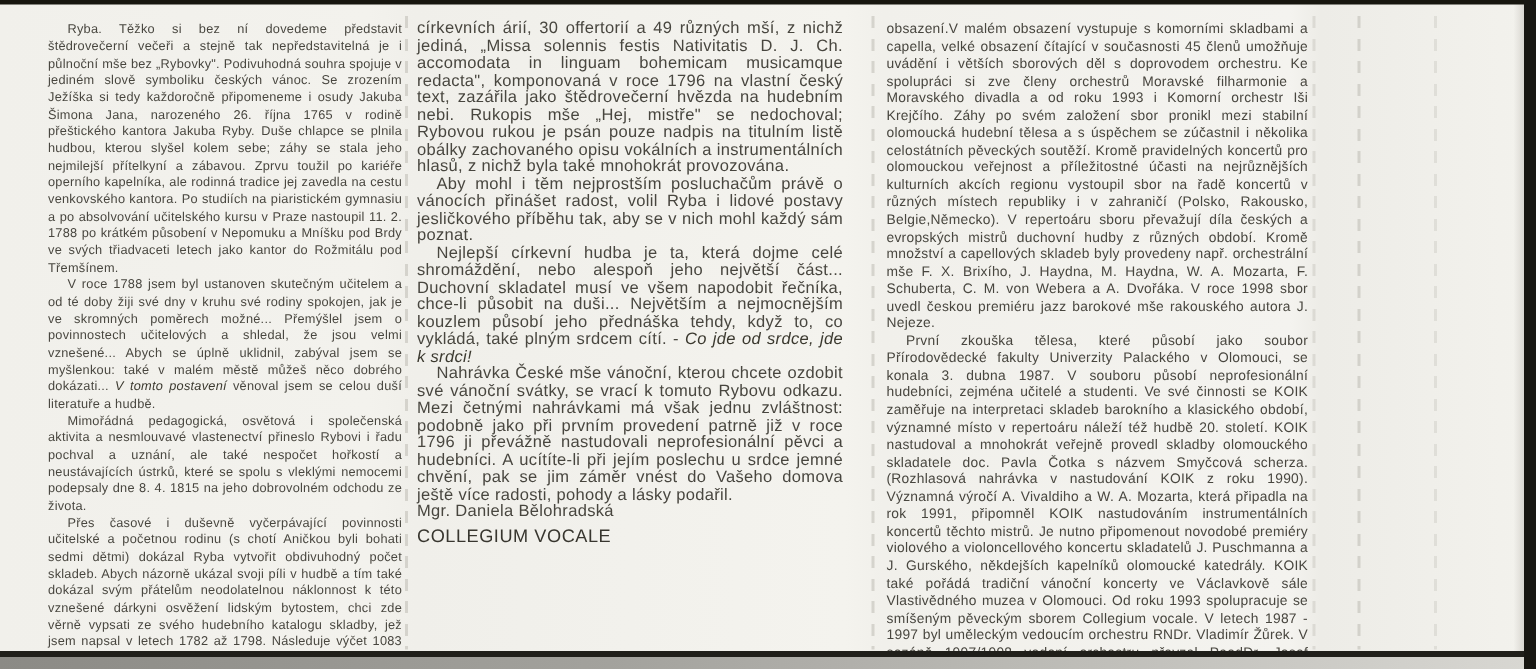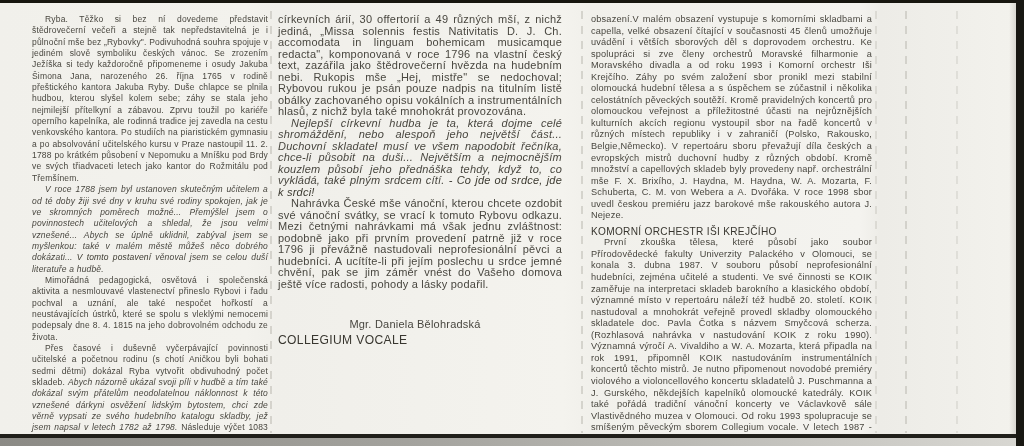--- a/index.html
+++ b/index.html
@@ -23,47 +23,47 @@
   .crease.c1{left:270px;} .crease.c2{left:581px;} .crease.c3{left:875px;opacity:.7;}
   .crease.c4{left:905px;} .crease.c5{left:956px;opacity:.6;}
   
   .col{position:absolute;top:14px;text-align:justify;letter-spacing:.02em;}
   .col-left  {left:32px; width:236px;font-size:8.5px;line-height:11.35px;}
   .col-middle{left:278px;width:284px;font-size:11px;line-height:11.5px;}
   .col-right {left:591px;width:281px;font-size:9.2px;line-height:11.55px;}
   .block{margin:0;}
   .block.indent{text-indent:13px;}
   .block.heading{font-weight:bold;color:#38362f;margin-top:4px;font-size:1.1em;text-align:left;letter-spacing:.03em;}
-  .block.signature{text-align:center;padding-right:10px;margin-top:29px;}
+  .block.signature{text-align:left;padding-right:10px;}
   .block.note{margin-top:3px;}
   .seg-n{font-style:normal;font-weight:normal;}
-  .seg-i{font-style:italic;}
+  .seg-i{}
   .seg-b{font-weight:bold;color:#3b392f;}
   .seg-bi{font-weight:normal;font-style:italic;color:#3b392f;}
 </style>
 </head>
 <body>
 
 <div class="scan-page">
   <div class="col col-left">
       <p class="block paragraph indent"><span class="seg-n">Ryba. Těžko si bez ní dovedeme představit štědrovečerní večeři a stejně tak nepředstavitelná je i půlnoční mše bez „Rybovky". Podivuhodná souhra spojuje v jediném slově symboliku českých vánoc. Se zrozením Ježíška si tedy každoročně připomeneme i osudy Jakuba Šimona Jana, narozeného 26. října 1765 v rodině přeštického kantora Jakuba Ryby. Duše chlapce se plnila hudbou, kterou slyšel kolem sebe; záhy se stala jeho nejmilejší přítelkyní a zábavou. Zprvu toužil po kariéře operního kapelníka, ale rodinná tradice jej zavedla na cestu venkovského kantora. Po studiích na piaristickém gymnasiu a po absolvování učitelského kursu v Praze nastoupil 11. 2. 1788 po krátkém působení v Nepomuku a Mníšku pod Brdy ve svých třiadvaceti letech jako kantor do Rožmitálu pod Třemšínem.</span></p>
       <p class="block paragraph indent"><span class="seg-i">V roce 1788 jsem byl ustanoven skutečným učitelem a od té doby žiji své dny v kruhu své rodiny spokojen, jak je ve skromných poměrech možné... Přemýšlel jsem o povinnostech učitelových a shledal, že jsou velmi vznešené... Abych se úplně uklidnil, zabýval jsem se myšlenkou: také v malém městě můžeš něco dobrého dokázati... </span><span class="seg-bi">V tomto postavení</span><span class="seg-i"> věnoval jsem se celou duší literatuře a hudbě.</span></p>
       <p class="block paragraph indent"><span class="seg-n">Mimořádná pedagogická, osvětová i společenská aktivita a nesmlouvavé vlastenectví přineslo Rybovi i řadu pochval a uznání, ale také nespočet hořkostí a neustávajících ústrků, které se spolu s vleklými nemocemi podepsaly dne 8. 4. 1815 na jeho dobrovolném odchodu ze života.</span></p>
       <p class="block paragraph indent"><span class="seg-n">Přes časové i duševně vyčerpávající povinnosti učitelské a početnou rodinu (s chotí Aničkou byli bohati sedmi dětmi) dokázal Ryba vytvořit obdivuhodný počet skladeb. </span><span class="seg-i">Abych názorně ukázal svoji píli v hudbě a tím také dokázal svým přátelům neodolatelnou náklonnost k této vznešené dárkyni osvěžení lidským bytostem, chci zde věrně vypsati ze svého hudebního katalogu skladby, jež jsem napsal v letech 1782 až 1798.</span><span class="seg-n"> Následuje výčet 1083 skladeb zahrnující vedle písní, tanců, komorní hudby (72 smyčcových kvartetů!) a zpěvoher i 20</span></p>
     </div>
   <div class="col col-middle">
       <p class="block paragraph"><span class="seg-n">církevních árií, 30 offertorií a 49 různých mší, z nichž jediná, „Missa solennis festis Nativitatis D. J. Ch. accomodata in linguam bohemicam musicamque redacta", komponovaná v roce 1796 na vlastní český text, zazářila jako štědrovečerní hvězda na hudebním nebi. Rukopis mše „Hej, mistře" se nedochoval; Rybovou rukou je psán pouze nadpis na titulním listě obálky zachovaného opisu vokálních a instrumentálních hlasů, z nichž byla také mnohokrát provozována.</span></p>
+      <p class="block paragraph indent"><span class="seg-n">Aby mohl i těm nejprostším posluchačům právě o vánocích přinášet radost, volil Ryba i lidové postavy jesličkového příběhu tak, aby se v nich mohl každý sám poznat.</span></p>
       <p class="block paragraph indent"><span class="seg-i">Nejlepší církevní hudba je ta, která dojme celé shromáždění, nebo alespoň jeho největší část... Duchovní skladatel musí ve všem napodobit řečníka, chce-li působit na duši... Největším a nejmocnějším kouzlem působí jeho přednáška tehdy, když to, co vykládá, také plným srdcem cítí. - </span><span class="seg-bi">Co jde od srdce, jde k srdci!</span></p>
       <p class="block paragraph indent"><span class="seg-n">Nahrávka České mše vánoční, kterou chcete ozdobit své vánoční svátky, se vrací k tomuto Rybovu odkazu. Mezi četnými nahrávkami má však jednu zvláštnost: podobně jako při prvním provedení patrně již v roce 1796 ji převážně nastudovali neprofesionální pěvci a hudebníci. A ucítíte-li při jejím poslechu u srdce jemné chvění, pak se jim záměr vnést do Vašeho domova ještě více radosti, pohody a lásky podařil.</span></p>
       <p class="block signature"><span class="seg-n">Mgr. Daniela Bělohradská</span></p>
       <p class="block heading"><span class="seg-n">COLLEGIUM VOCALE</span></p>
     </div>
   <div class="col col-right">
       <p class="block paragraph"><span class="seg-n">obsazení.V malém obsazení vystupuje s komorními skladbami a capella, velké obsazení čítající v současnosti 45 členů umožňuje uvádění i větších sborových děl s doprovodem orchestru. Ke spolupráci si zve členy orchestrů Moravské filharmonie a Moravského divadla a od roku 1993 i Komorní orchestr Iši Krejčího. Záhy po svém založení sbor pronikl mezi stabilní olomoucká hudební tělesa a s úspěchem se zúčastnil i několika celostátních pěveckých soutěží. Kromě pravidelných koncertů pro olomouckou veřejnost a příležitostné účasti na nejrůznějších kulturních akcích regionu vystoupil sbor na řadě koncertů v různých místech republiky i v zahraničí (Polsko, Rakousko, Belgie,Německo). V repertoáru sboru převažují díla českých a evropských mistrů duchovní hudby z různých období. Kromě množství a capellových skladeb byly provedeny např. orchestrální mše F. X. Brixího, J. Haydna, M. Haydna, W. A. Mozarta, F. Schuberta, C. M. von Webera a A. Dvořáka. V roce 1998 sbor uvedl českou premiéru jazz barokové mše rakouského autora J. Nejeze.</span></p>
-      <p class="block heading"><span class="seg-n">KOMORNÍ ORCHESTR IŠI KREJČÍHO</span></p>
       <p class="block paragraph indent"><span class="seg-n">První zkouška tělesa, které působí jako soubor Přírodovědecké fakulty Univerzity Palackého v Olomouci, se konala 3. dubna 1987. V souboru působí neprofesionální hudebníci, zejména učitelé a studenti. Ve své činnosti se KOIK zaměřuje na interpretaci skladeb barokního a klasického období, významné místo v repertoáru náleží též hudbě 20. století. KOIK nastudoval a mnohokrát veřejně provedl skladby olomouckého skladatele doc. Pavla Čotka s názvem Smyčcová scherza. (Rozhlasová nahrávka v nastudování KOIK z roku 1990). Významná výročí A. Vivaldiho a W. A. Mozarta, která připadla na rok 1991, připomněl KOIK nastudováním instrumentálních koncertů těchto mistrů. Je nutno připomenout novodobé premiéry violového a violoncellového koncertu skladatelů J. Puschmanna a J. Gurského, někdejších kapelníků olomoucké katedrály. KOIK také pořádá tradiční vánoční koncerty ve Václavkově sále Vlastivědného muzea v Olomouci. Od roku 1993 spolupracuje se smíšeným pěveckým sborem Collegium vocale. V letech 1987 - 1997 byl uměleckým vedoucím orchestru RNDr. Vladimír Žůrek. V sezóně 1997/1998 vedení orchestru převzal PaedDr. Josef Dvořák.</span></p>
     </div>
 
   <div class="crease c1"></div>
   <div class="crease c2"></div>
   <div class="crease c3"></div>
   <div class="crease c4"></div>
   <div class="crease c5"></div>
 
   <div class="right-shade"></div>

